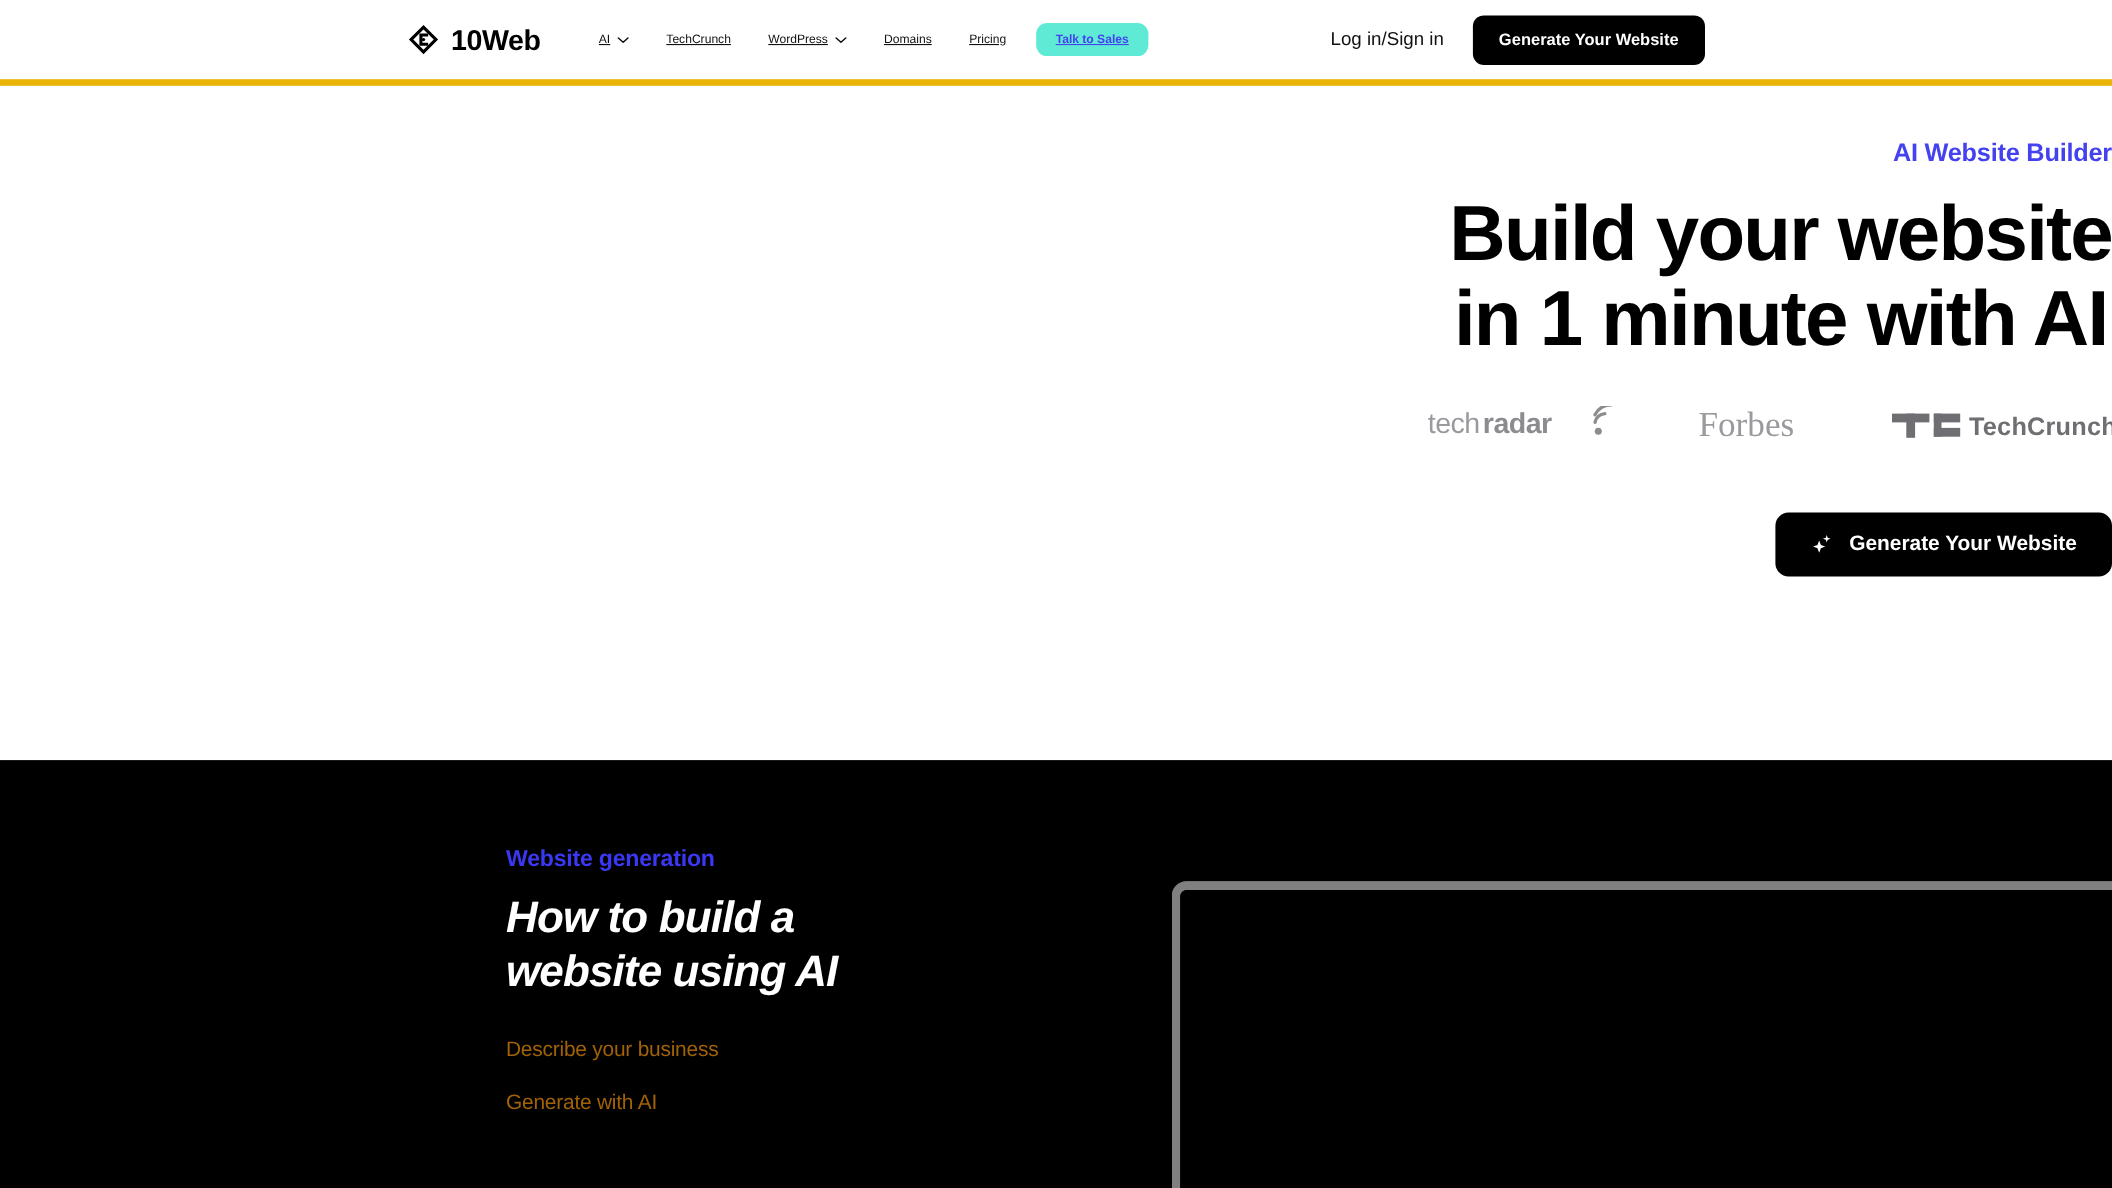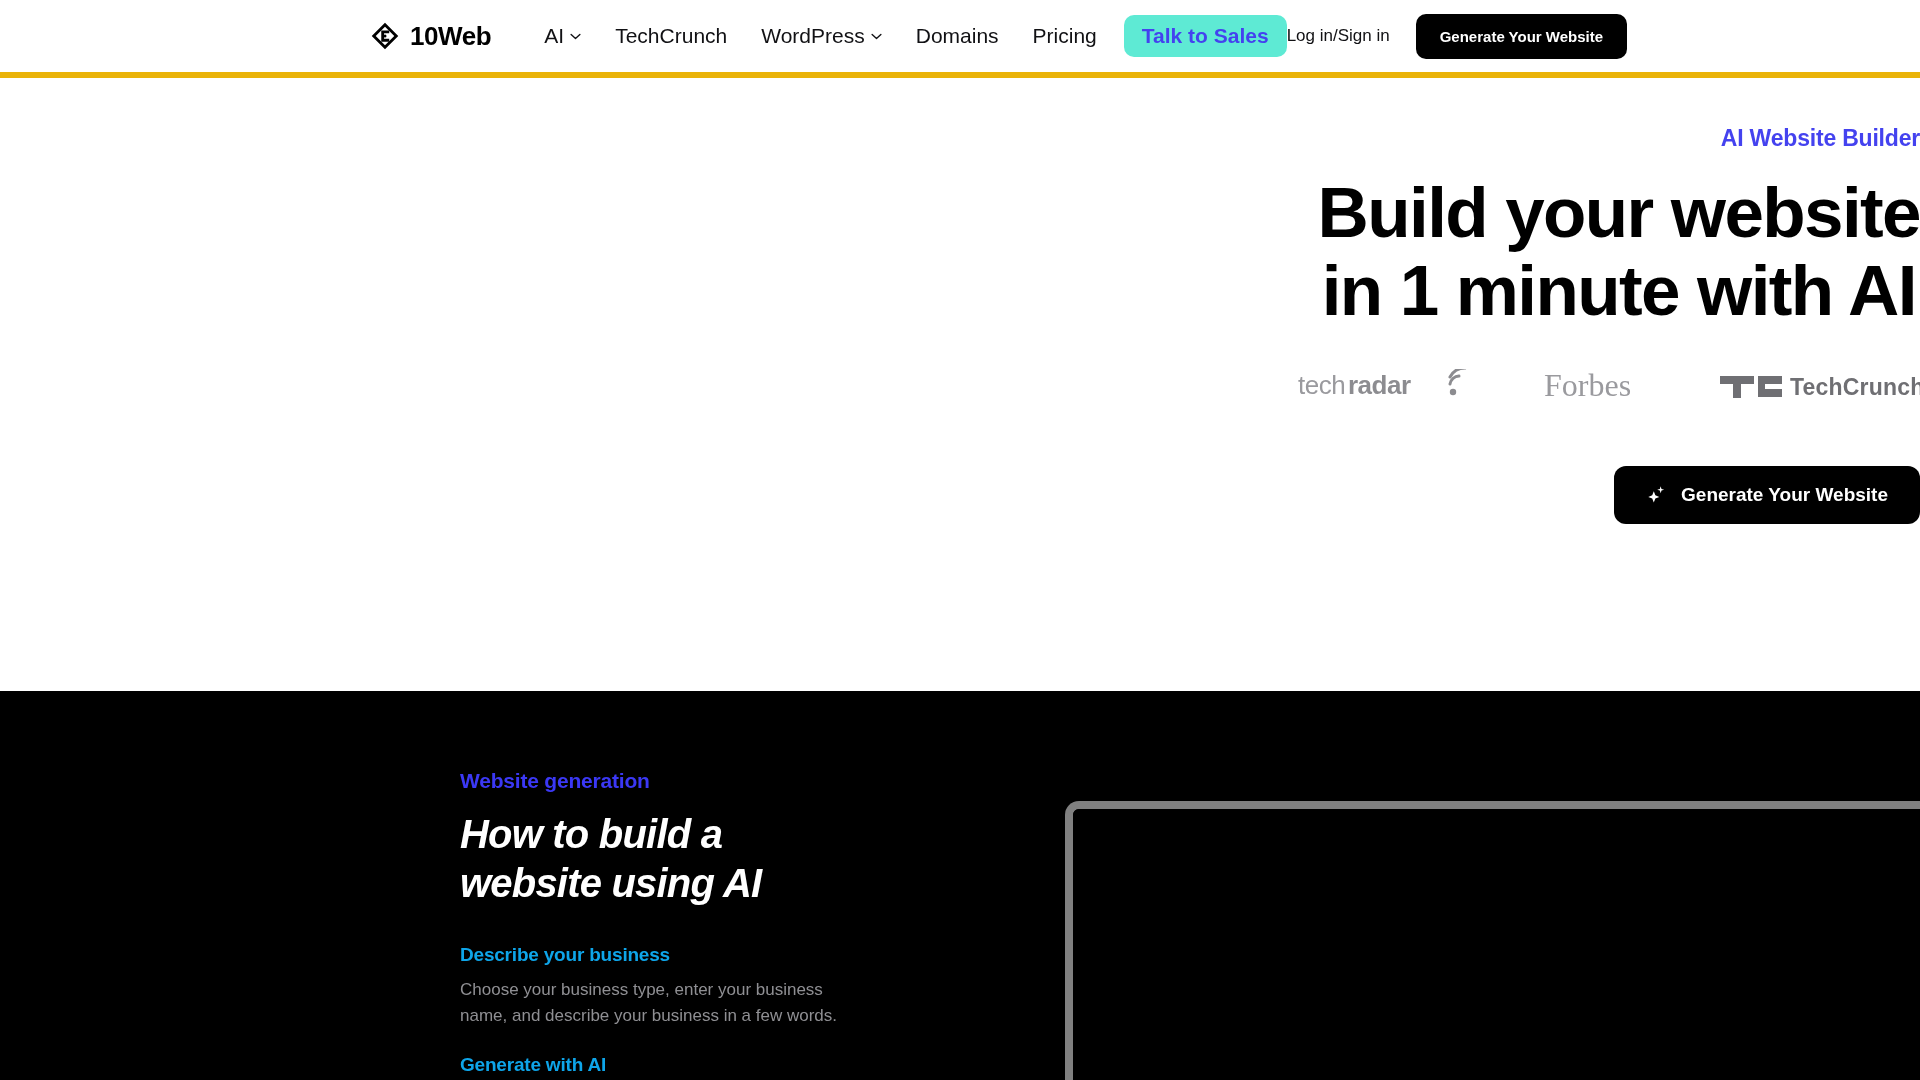--- a/index.html
+++ b/index.html
@@ -46,26 +46,27 @@
   .nav{
     display:flex;
     align-items:center;
     gap:0px;
     margin-left:36px;
   }
   .nav-item{
     display:flex;
     align-items:center;
     gap:6px;
-    font-size:21px;
+    font-size:11px;
     color:#111114;
     padding:9px 17px;
     border-radius:8px;
     cursor:pointer;
     white-space:nowrap;
+    text-decoration:underline;
   }
   .chev{ width:11px; height:7px; display:block; flex:none; }
   .nav-item.pill{
     background:#5eead4;
     color:#4442ef;
     font-weight:bold;
     border-radius:10px;
     padding:9px 18px;
     margin-left:10px;
   }
@@ -176,22 +177,22 @@
     color:#ffffff;
     line-height:1.23;
     letter-spacing:-0.8px;
   }
   .dark-title .line{ display:block;font-style:italic; }
 
   .steps{ margin-top:36px; }
   .step{ margin-bottom:26px; }
   .step-title{
     font-size:19px;
-    font-weight:bold;
-    color:#0ea5e9;
+    font-weight:normal;
+    color:#a16207;
     margin-bottom:11px;
     letter-spacing:-0.2px;
   }
   .step-desc{
     font-size:17px;
     color:#8f8f93;
     line-height:1.5;
     max-width:400px;
   }
 
@@ -315,21 +316,20 @@
     <div class="dark-eyebrow">Website generation</div>
 
     <h2 class="dark-title">
       <span class="line">How to build a</span>
       <span class="line">website using AI</span>
     </h2>
 
     <div class="steps">
       <div class="step">
         <div class="step-title">Describe your business</div>
-        <div class="step-desc">Choose your business type, enter your business name, and describe your business in a few words.</div>
       </div>
       <div class="step">
         <div class="step-title">Generate with AI</div>
       </div>
     </div>
   </div>
 
   <div class="media-panel">
     <div class="media-screen"></div>
   </div>

